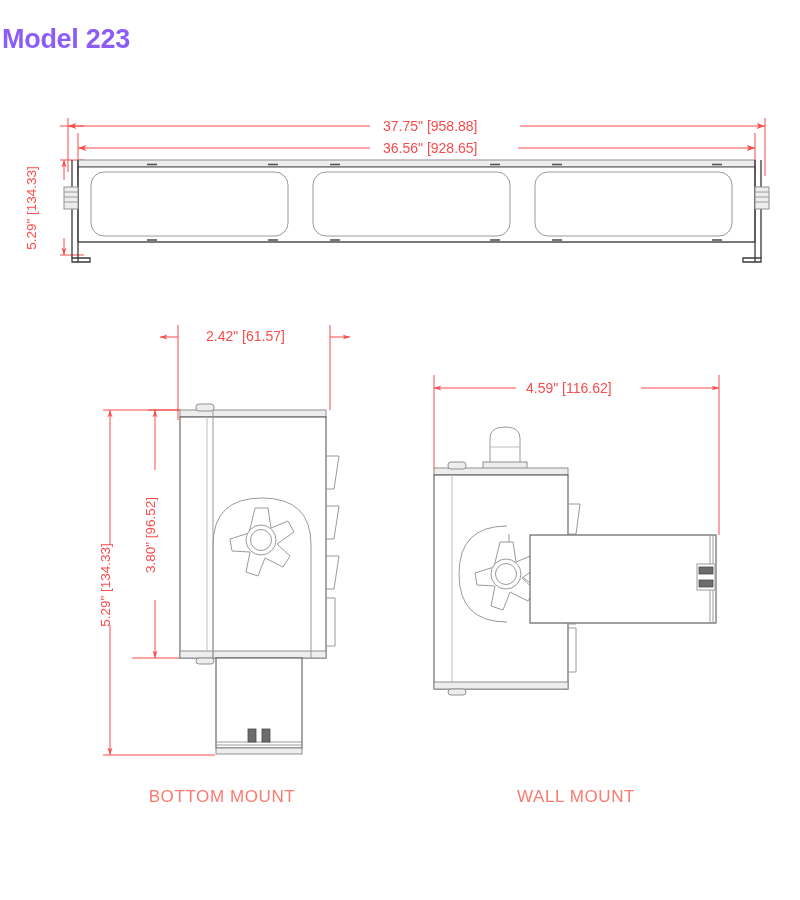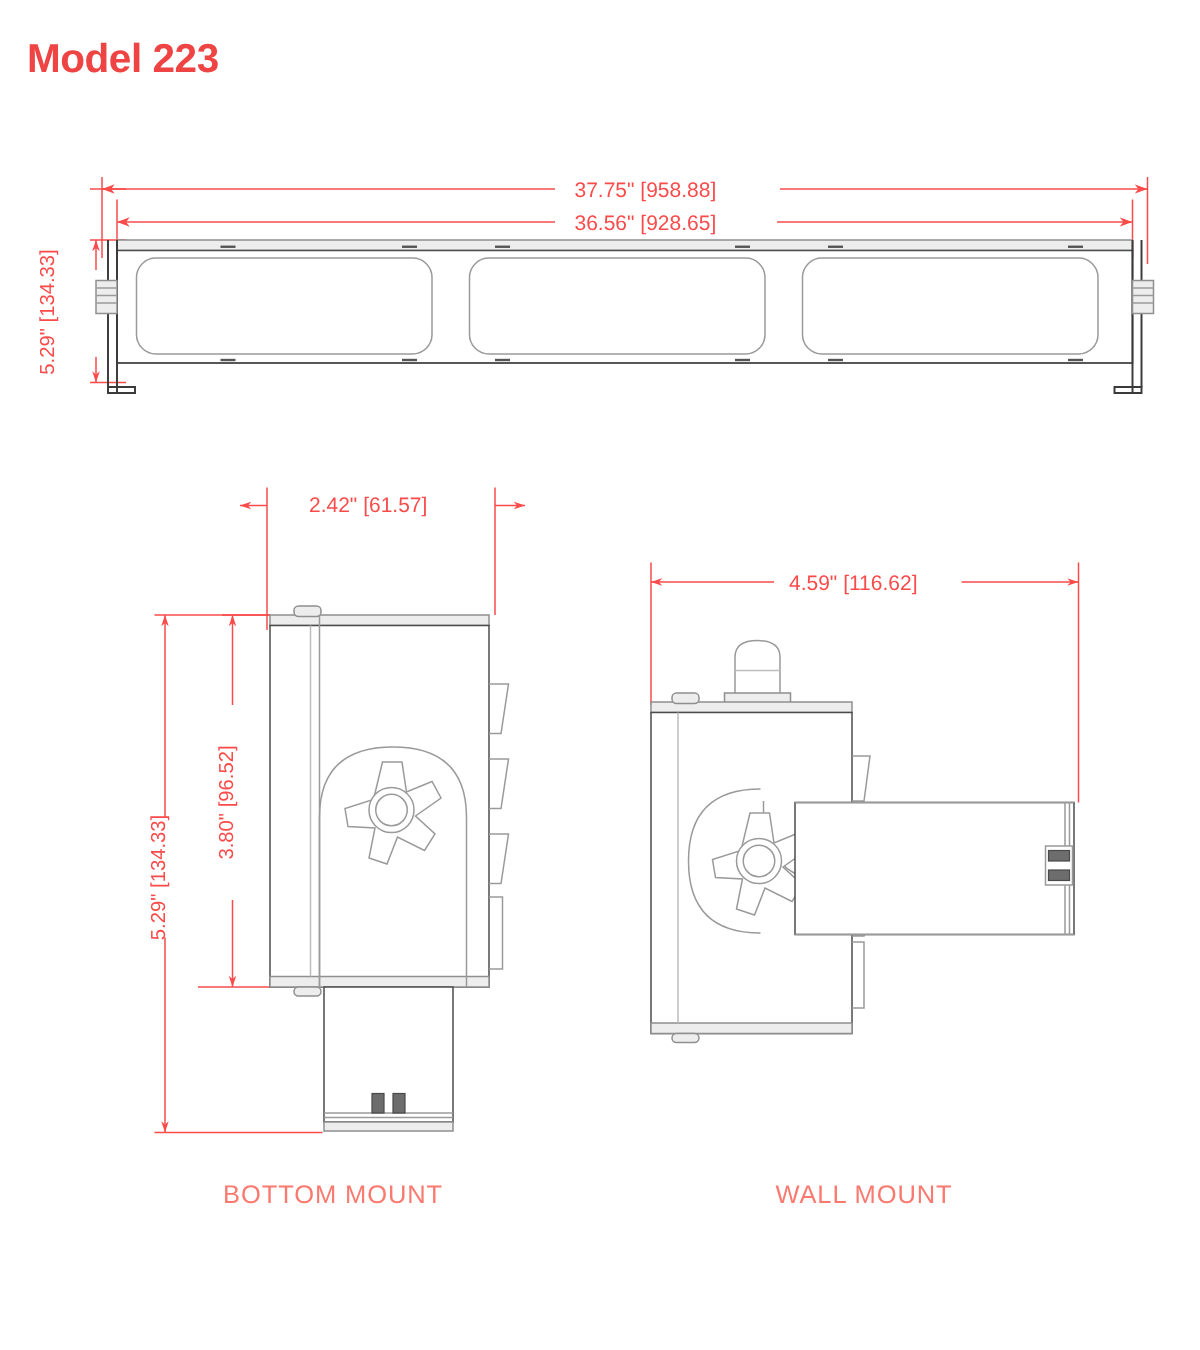--- a/index.html
+++ b/index.html
@@ -4,23 +4,23 @@
 <style>
   html,body{margin:0;padding:0;}
   body{
     width:800px;height:900px;
     background:#ffffff;
     font-family:"Liberation Sans", sans-serif;
     overflow:hidden;
   }
   #page{position:relative;width:800px;height:900px;}
   #title{
-    position:absolute;left:18px;top:24px;
+    position:absolute;left:2px;top:24px;
     font-size:27px;font-weight:bold;
-    color:#ef4444;
+    color:#8b5cf6;
     letter-spacing:-0.3px;
     white-space:nowrap;
   }
   #sheet{position:absolute;left:0;top:0;width:800px;height:900px;}
   .dimtxt{
     font-family:"Liberation Sans", sans-serif;
     font-size:14px;
     fill:#fa4b4b;
   }
   .dimtxt-sm{

